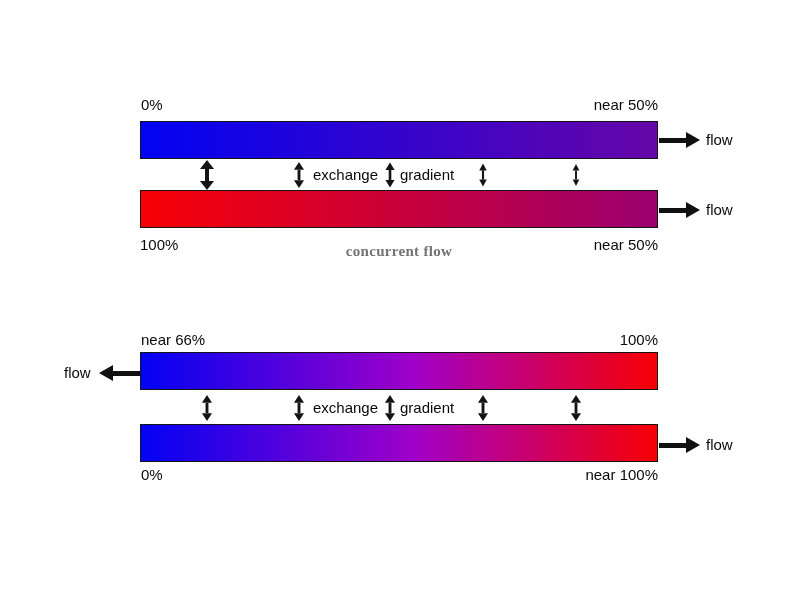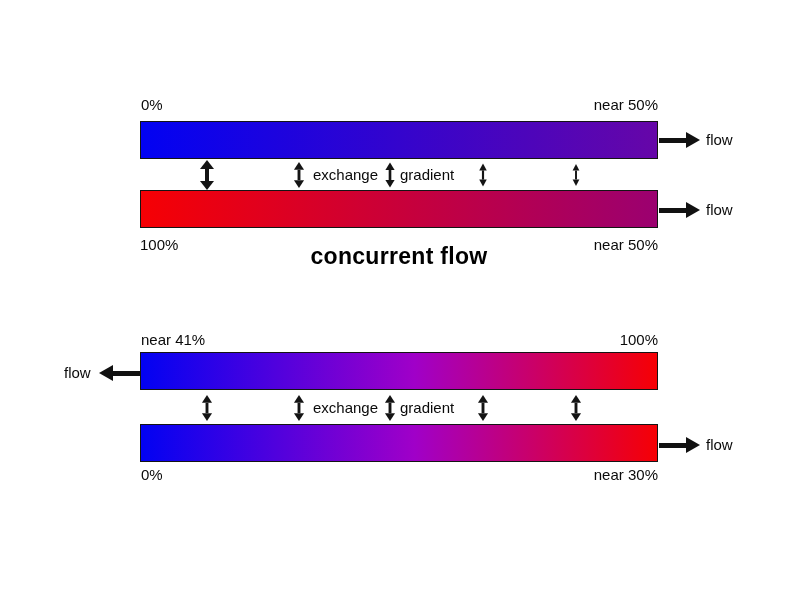--- a/index.html
+++ b/index.html
@@ -5,21 +5,21 @@
   html,body { margin:0; padding:0; background:#ffffff; }
   .stage {
     position:relative; width:800px; height:600px; background:#ffffff;
     font-family:"Liberation Sans", sans-serif; color:#000; overflow:hidden;
   }
   .lbl { position:absolute; font-size:15px; line-height:18px; color:#0a0a0a; white-space:nowrap; }
   .lbl.right { text-align:right; }
   .bar { position:absolute; left:140px; width:516px; height:36px; border:1px solid #141414; }
   .title {
     position:absolute; left:140px; width:518px; text-align:center;
-    font-size:23px; font-weight:bold; color:#000000; letter-spacing:0.3px; white-space:nowrap;
+    font-size:15px; font-weight:bold; color:#737373; letter-spacing:0.3px; white-space:nowrap;font-family:Liberation Serif, serif;
   }
   
   .arrow-layer { position:absolute; left:0; top:0; width:800px; height:600px; }
   .varrow {
     position:absolute; width:14px; height:30px;
     display:flex; flex-direction:column; align-items:center;
   }
   .varrow .tri-up   { width:0; height:0; border-left:7px solid transparent; border-right:7px solid transparent; border-bottom:9px solid #141414; }
   .varrow .tri-down { width:0; height:0; border-left:7px solid transparent; border-right:7px solid transparent; border-top:9px solid #141414; }
   .varrow .shaft    { width:4px; flex:1 1 auto; background:#141414; }
@@ -54,21 +54,21 @@
     <div class="hshaft"></div>
     <div class="tri-right"></div>
   </div>
   <span class="lbl" style="left:706px; top:201px;">flow</span>
 
   <span class="lbl" style="left:140px; top:236px;">100%</span>
   <span class="lbl right" style="right:142px; top:236px;">near 50%</span>
 
   <div class="title" style="top:243px;">concurrent flow</div>
 
-  <span class="lbl" style="left:141px; top:331px;">near 41%</span>
+  <span class="lbl" style="left:141px; top:331px;">near 66%</span>
   <span class="lbl right" style="right:142px; top:331px;">100%</span>
 
   <span class="lbl" style="left:64px; top:364px;">flow</span>
   <div class="harrow" style="left:99px; top:365px;">
     <div class="tri-left"></div>
     <div class="hshaft"></div>
   </div>
 
   <div class="bar" style="top: 352px; background: linear-gradient(to right, rgb(2, 2, 242) 0%, rgb(160, 0, 200) 53%, rgb(246, 0, 4) 100%);"></div>
 
@@ -77,21 +77,21 @@
 
   <div class="bar" style="top: 424px; background: linear-gradient(to right, rgb(2, 2, 242) 0%, rgb(160, 0, 200) 53%, rgb(246, 0, 4) 100%);"></div>
 
   <div class="harrow" style="left:659px; top:437px;">
     <div class="hshaft"></div>
     <div class="tri-right"></div>
   </div>
   <span class="lbl" style="left:706px; top:436px;">flow</span>
 
   <span class="lbl" style="left:141px; top:466px;">0%</span>
-  <span class="lbl right" style="right:142px; top:466px;">near 30%</span>
+  <span class="lbl right" style="right:142px; top:466px;">near 100%</span>
 
 
   <div class="arrow-layer">
       <div class="varrow" style="left: 200px; top: 160px; transform: scale(1, 1);">
         <div class="tri-up"></div>
         <div class="shaft"></div>
         <div class="tri-down"></div>
       </div>
       <div class="varrow" style="left: 292px; top: 160px; transform: scale(0.72, 0.86);">
         <div class="tri-up"></div>

